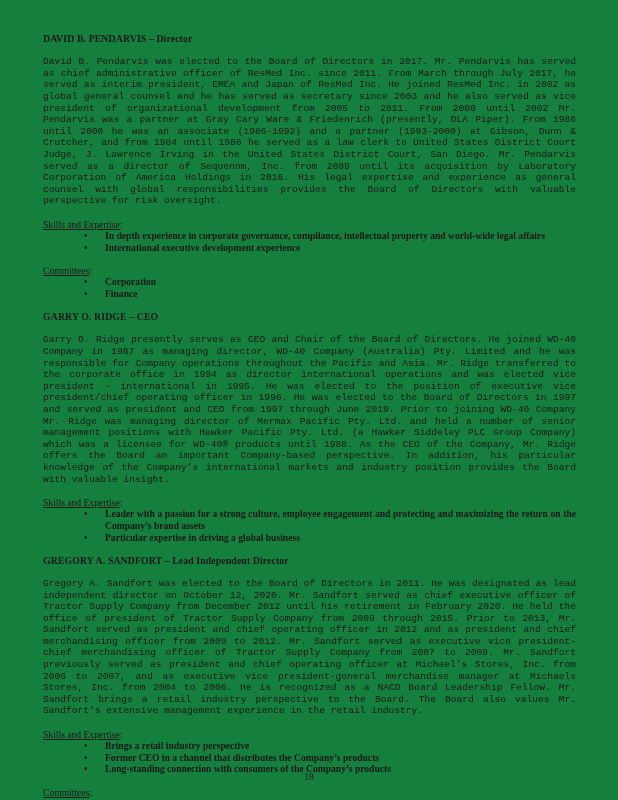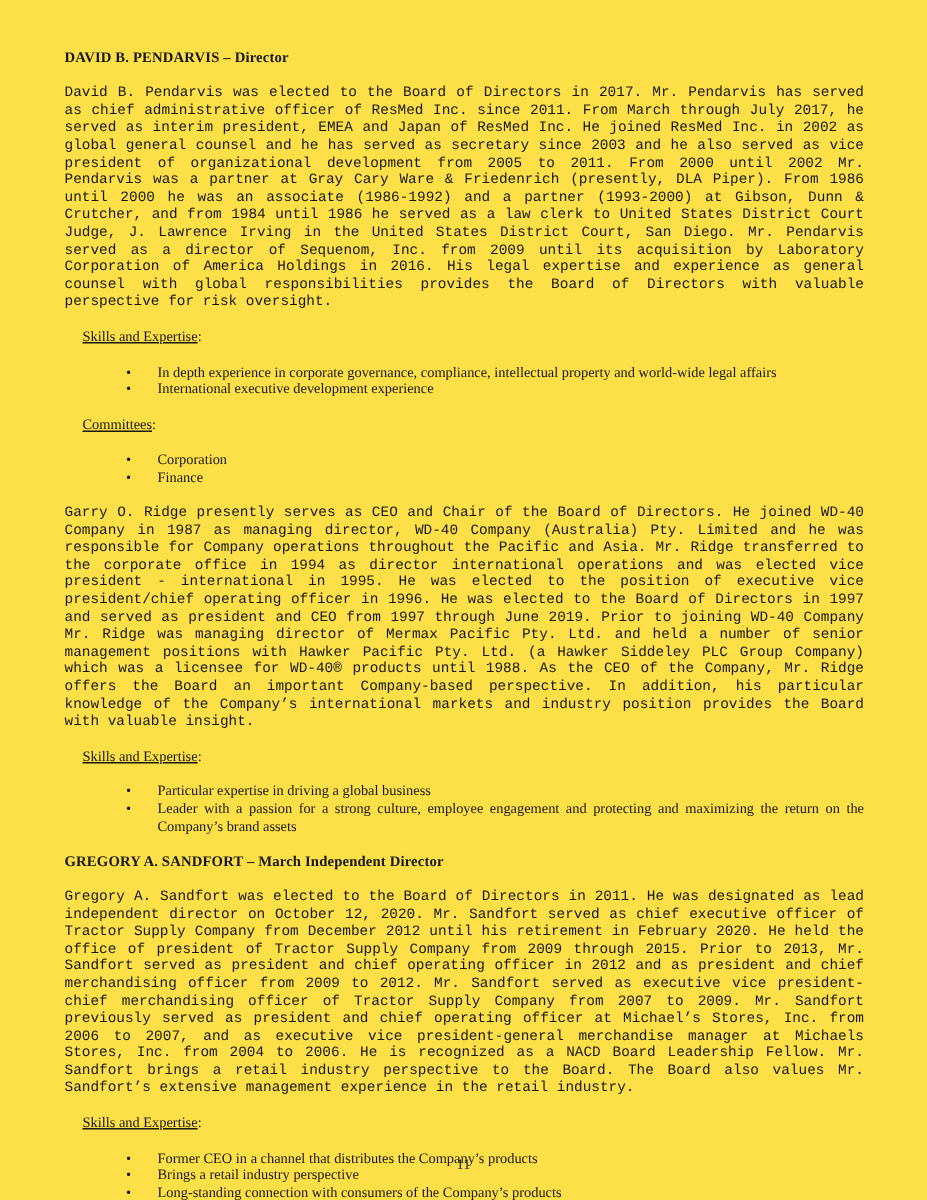--- a/index.html
+++ b/index.html
@@ -6,49 +6,50 @@
     margin: 0;
     padding: 0;
     background: #ffffff;
   }
   .page {
     position: relative;
     width: 618px;
     height: 800px;
     box-sizing: border-box;
     padding: 33px 42px 0 43px;
-    background: #fde047;
+    background: #15803d;
     font-family: "Liberation Serif", "DejaVu Serif", serif;
     font-size: 9.6px;
     line-height: 11.6px;
     color: #171717;
     overflow: hidden;
   }
   .heading {
     font-size: 9.8px;
     font-weight: bold;
     margin: 0 0 11.6px 0;
     letter-spacing: 0.1px;
   }
   .bio {
     margin: 0 0 11.6px 0;
     text-align: justify;
     font-family: Liberation Mono, monospace;
   }
   .sublabel {
-    margin: 12px;
+    margin: 0;
   }
   .u {
     text-decoration: underline;
     text-underline-offset: 1px;
   }
   ul.bullets {
     list-style: none;
     margin: 0 0 11.6px 0;
     padding: 0 0 0 62px;
+    font-weight: bold;
   }
   ul.bullets li {
     position: relative;
     text-align: justify;
   }
   ul.bullets li::before {
     content: "\2022";
     position: absolute;
     left: -21px;
     top: 0;
@@ -76,39 +77,40 @@
       <li>International executive development experience</li>
     </ul>
     <div class="sublabel"><span class="u">Committees</span><span>:</span></div>
     <ul class="bullets">
       <li>Corporation</li>
       <li>Finance</li>
     </ul>
   </section>
 
   <section>
+    <h2 class="heading">GARRY O. RIDGE – CEO</h2>
     <p class="bio">Garry O. Ridge presently serves as CEO and Chair of the Board of Directors. He joined WD-40 Company in 1987 as managing director, WD-40 Company (Australia) Pty. Limited and he was responsible for Company operations throughout the Pacific and Asia. Mr. Ridge transferred to the corporate office in 1994 as director international operations and was elected vice president - international in 1995. He was elected to the position of executive vice president/chief operating officer in 1996. He was elected to the Board of Directors in 1997 and served as president and CEO from 1997 through June 2019. Prior to joining WD-40 Company Mr. Ridge was managing director of Mermax Pacific Pty. Ltd. and held a number of senior management positions with Hawker Pacific Pty. Ltd. (a Hawker Siddeley PLC Group Company) which was a licensee for WD-40® products until 1988. As the CEO of the Company, Mr. Ridge offers the Board an important Company-based perspective. In addition, his particular knowledge of the Company’s international markets and industry position provides the Board with valuable insight.</p>
     <div class="sublabel"><span class="u">Skills and Expertise</span><span>:</span></div>
     <ul class="bullets">
+      <li>Leader with a passion for a strong culture, employee engagement and protecting and maximizing the return on the Company’s brand assets</li>
       <li>Particular expertise in driving a global business</li>
-      <li>Leader with a passion for a strong culture, employee engagement and protecting and maximizing the return on the Company’s brand assets</li>
     </ul>
   </section>
 
   <section>
-    <h2 class="heading">GREGORY A. SANDFORT – March Independent Director</h2>
+    <h2 class="heading">GREGORY A. SANDFORT – Lead Independent Director</h2>
     <p class="bio">Gregory A. Sandfort was elected to the Board of Directors in 2011. He was designated as lead independent director on October 12, 2020. Mr. Sandfort served as chief executive officer of Tractor Supply Company from December 2012 until his retirement in February 2020. He held the office of president of Tractor Supply Company from 2009 through 2015. Prior to 2013, Mr. Sandfort served as president and chief operating officer in 2012 and as president and chief merchandising officer from 2009 to 2012. Mr. Sandfort served as executive vice president-chief merchandising officer of Tractor Supply Company from 2007 to 2009. Mr. Sandfort previously served as president and chief operating officer at Michael’s Stores, Inc. from 2006 to 2007, and as executive vice president-general merchandise manager at Michaels Stores, Inc. from 2004 to 2006. He is recognized as a NACD Board Leadership Fellow. Mr. Sandfort brings a retail industry perspective to the Board. The Board also values Mr. Sandfort’s extensive management experience in the retail industry.</p>
     <div class="sublabel"><span class="u">Skills and Expertise</span><span>:</span></div>
     <ul class="bullets">
+      <li>Brings a retail industry perspective</li>
       <li>Former CEO in a channel that distributes the Company’s products</li>
-      <li>Brings a retail industry perspective</li>
       <li>Long-standing connection with consumers of the Company’s products</li>
     </ul>
     <div class="sublabel"><span class="u">Committees</span><span>:</span></div>
     <ul class="bullets">
       <li>Compensation (Diego)</li>
       <li>Finance</li>
     </ul>
   </section>
 
-  <div class="page-number">11</div>
+  <div class="page-number">18</div>
 
 </div>
 
 </body></html>

